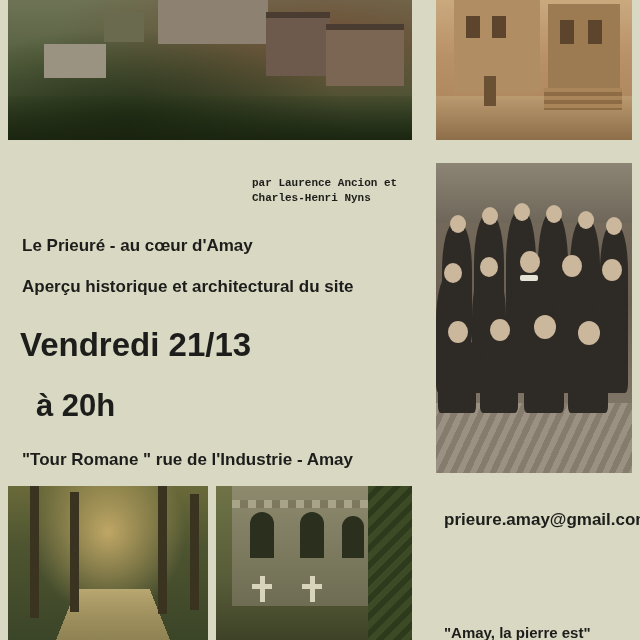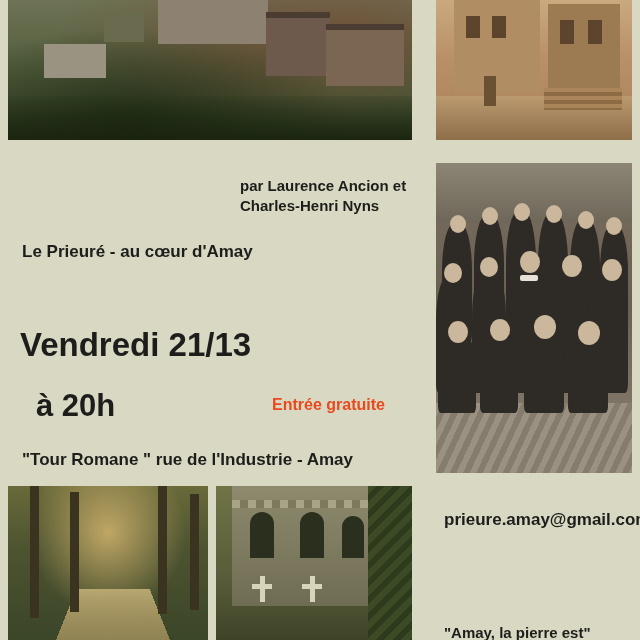--- a/index.html
+++ b/index.html
@@ -101,23 +101,23 @@
   #photo-church .chor{width:20px;height:5px;}
   #photo-church .cornice{position:absolute;left:16px;top:14px;width:150px;height:8px;
     background:repeating-linear-gradient(90deg,#a9a488 0 8px,#7d795f 8px 16px);}
 
   
   .txt{position:absolute;color:#1d1d1b;}
   #title-conference{
     left:20px;top:168px;font-size:40px;font-weight:bold;color:#e8491d;letter-spacing:.5px;
   }
   #authors{
-    left:240px;top:176px;width:200px;font-size:15px;font-weight:bold;line-height:1.35;color:#1d1d1b;
-  }
-  #subtitle-1{left:22px;top:242px;font-size:17px;font-weight:bold;}
+    left:252px;top:176px;width:200px;font-size:11px;font-weight:bold;line-height:1.35;color:#1d1d1b;font-family:Liberation Mono, monospace;
+  }
+  #subtitle-1{left:22px;top:236px;font-size:17px;font-weight:bold;}
   #subtitle-2{left:22px;top:277px;font-size:17px;font-weight:bold;}
   #date-line{left:20px;top:326px;font-size:33px;font-weight:bold;}
   #hour-line{left:36px;top:388px;font-size:31px;font-weight:bold;}
   #free-entry{left:272px;top:396px;font-size:16px;font-weight:bold;color:#e8491d;}
   #venue{left:22px;top:450px;font-size:17px;font-weight:bold;}
   #email{left:444px;top:508px;width:190px;font-size:17px;font-weight:bold;line-height:1.4;}
   #website{left:444px;top:624px;width:190px;font-size:15px;font-weight:bold;}
 </style>
 </head>
 <body>
@@ -216,20 +216,20 @@
       <div class="cr cvert" style="left:44px;top:90px"></div>
       <div class="cr chor" style="left:36px;top:98px"></div>
       <div class="cr cvert" style="left:94px;top:90px"></div>
       <div class="cr chor" style="left:86px;top:98px"></div>
       <div class="ivy"></div>
     </div>
   </div>
 
   <div class="txt" id="authors">par Laurence Ancion et Charles-Henri Nyns</div>
   <div class="txt" id="subtitle-1">Le Prieuré - au cœur d'Amay</div>
+  <div class="txt" id="subtitle-2">Aperçu historique et architectural du site</div>
   <div class="txt" id="date-line">Vendredi 21/13</div>
   <div class="txt" id="hour-line">à 20h</div>
-  <div class="txt" id="free-entry">Entrée gratuite</div>
   <div class="txt" id="venue">"Tour Romane " rue de l'Industrie - Amay</div>
   <div class="txt" id="email">prieure.amay@gmail.com</div>
   <div class="txt" id="website">"Amay, la pierre est"</div>
 
 </div>
 
 </body></html>

